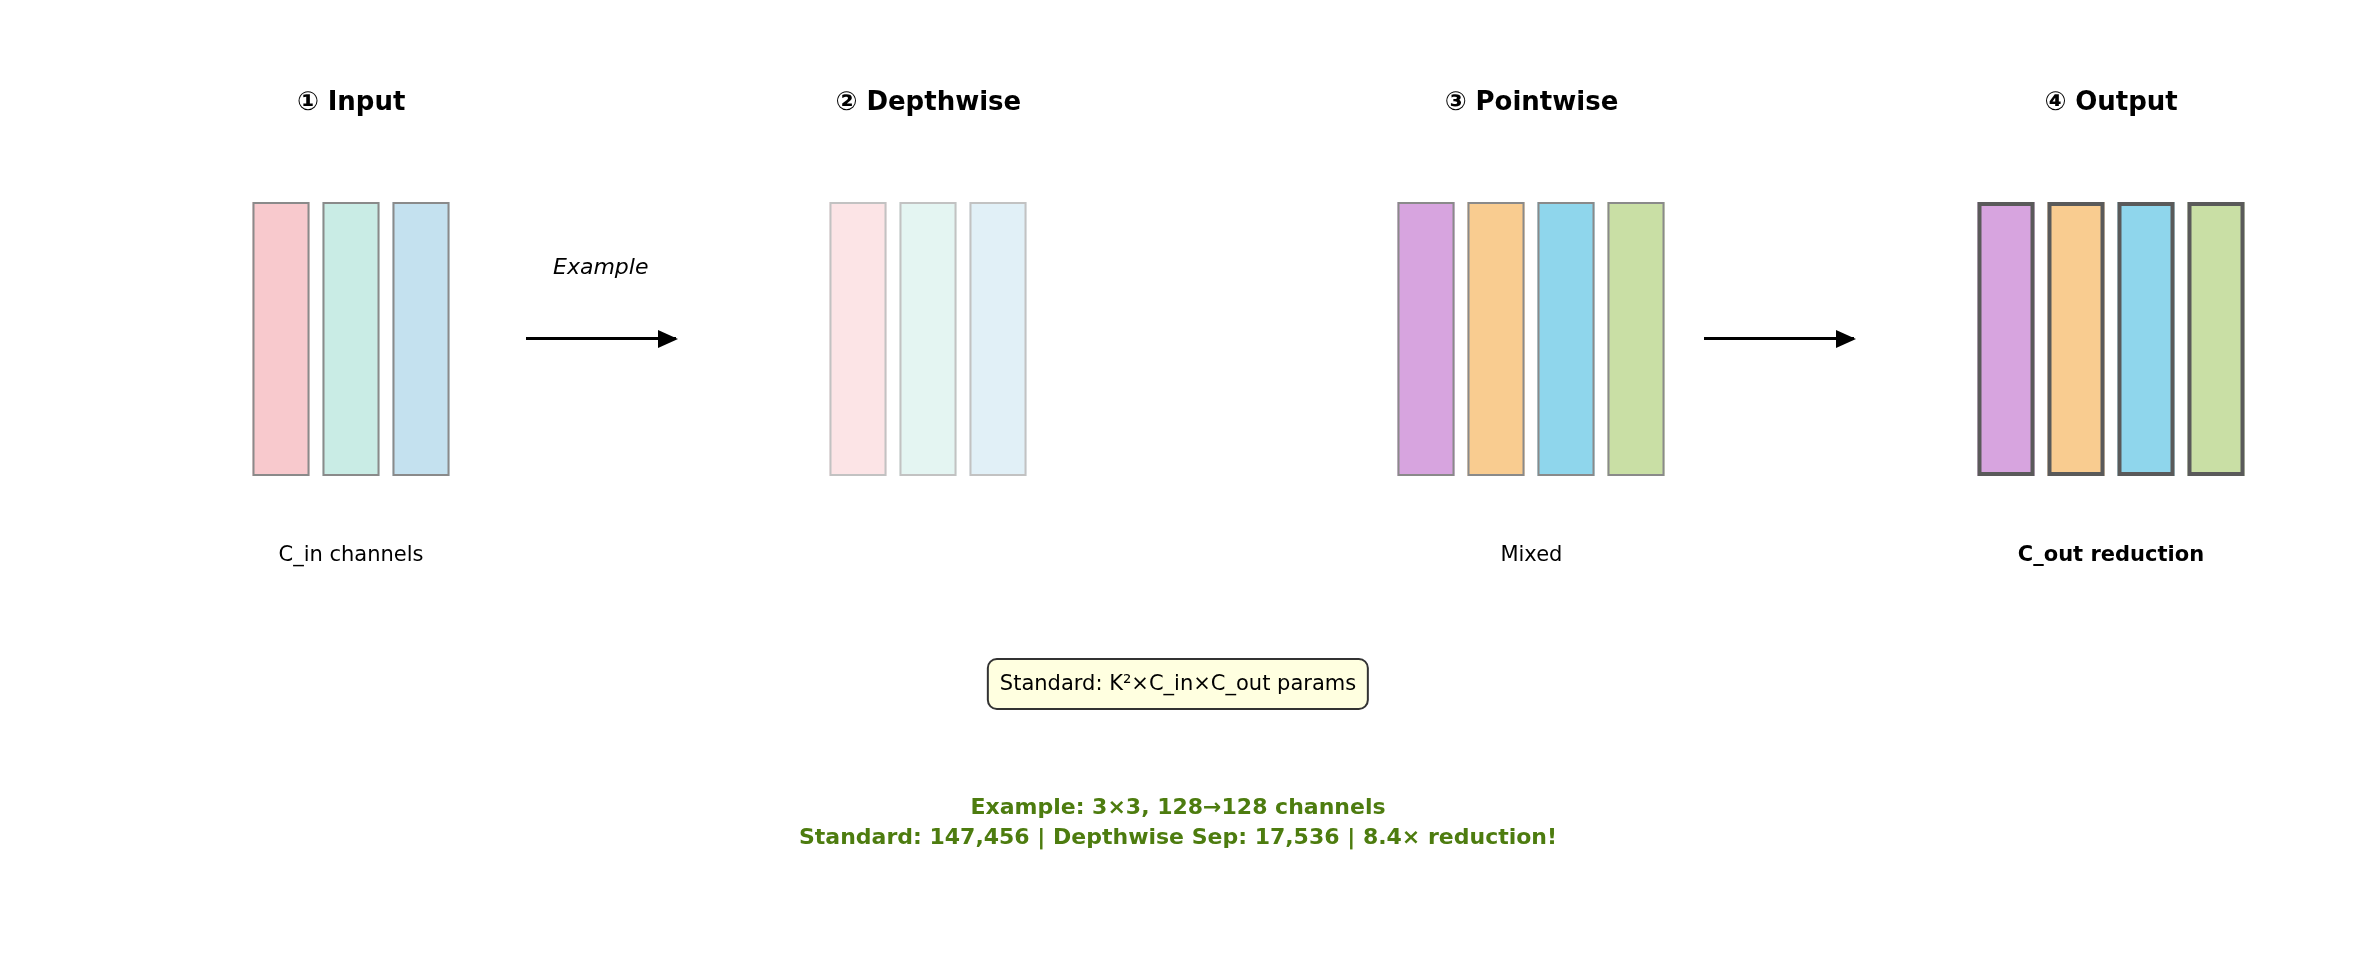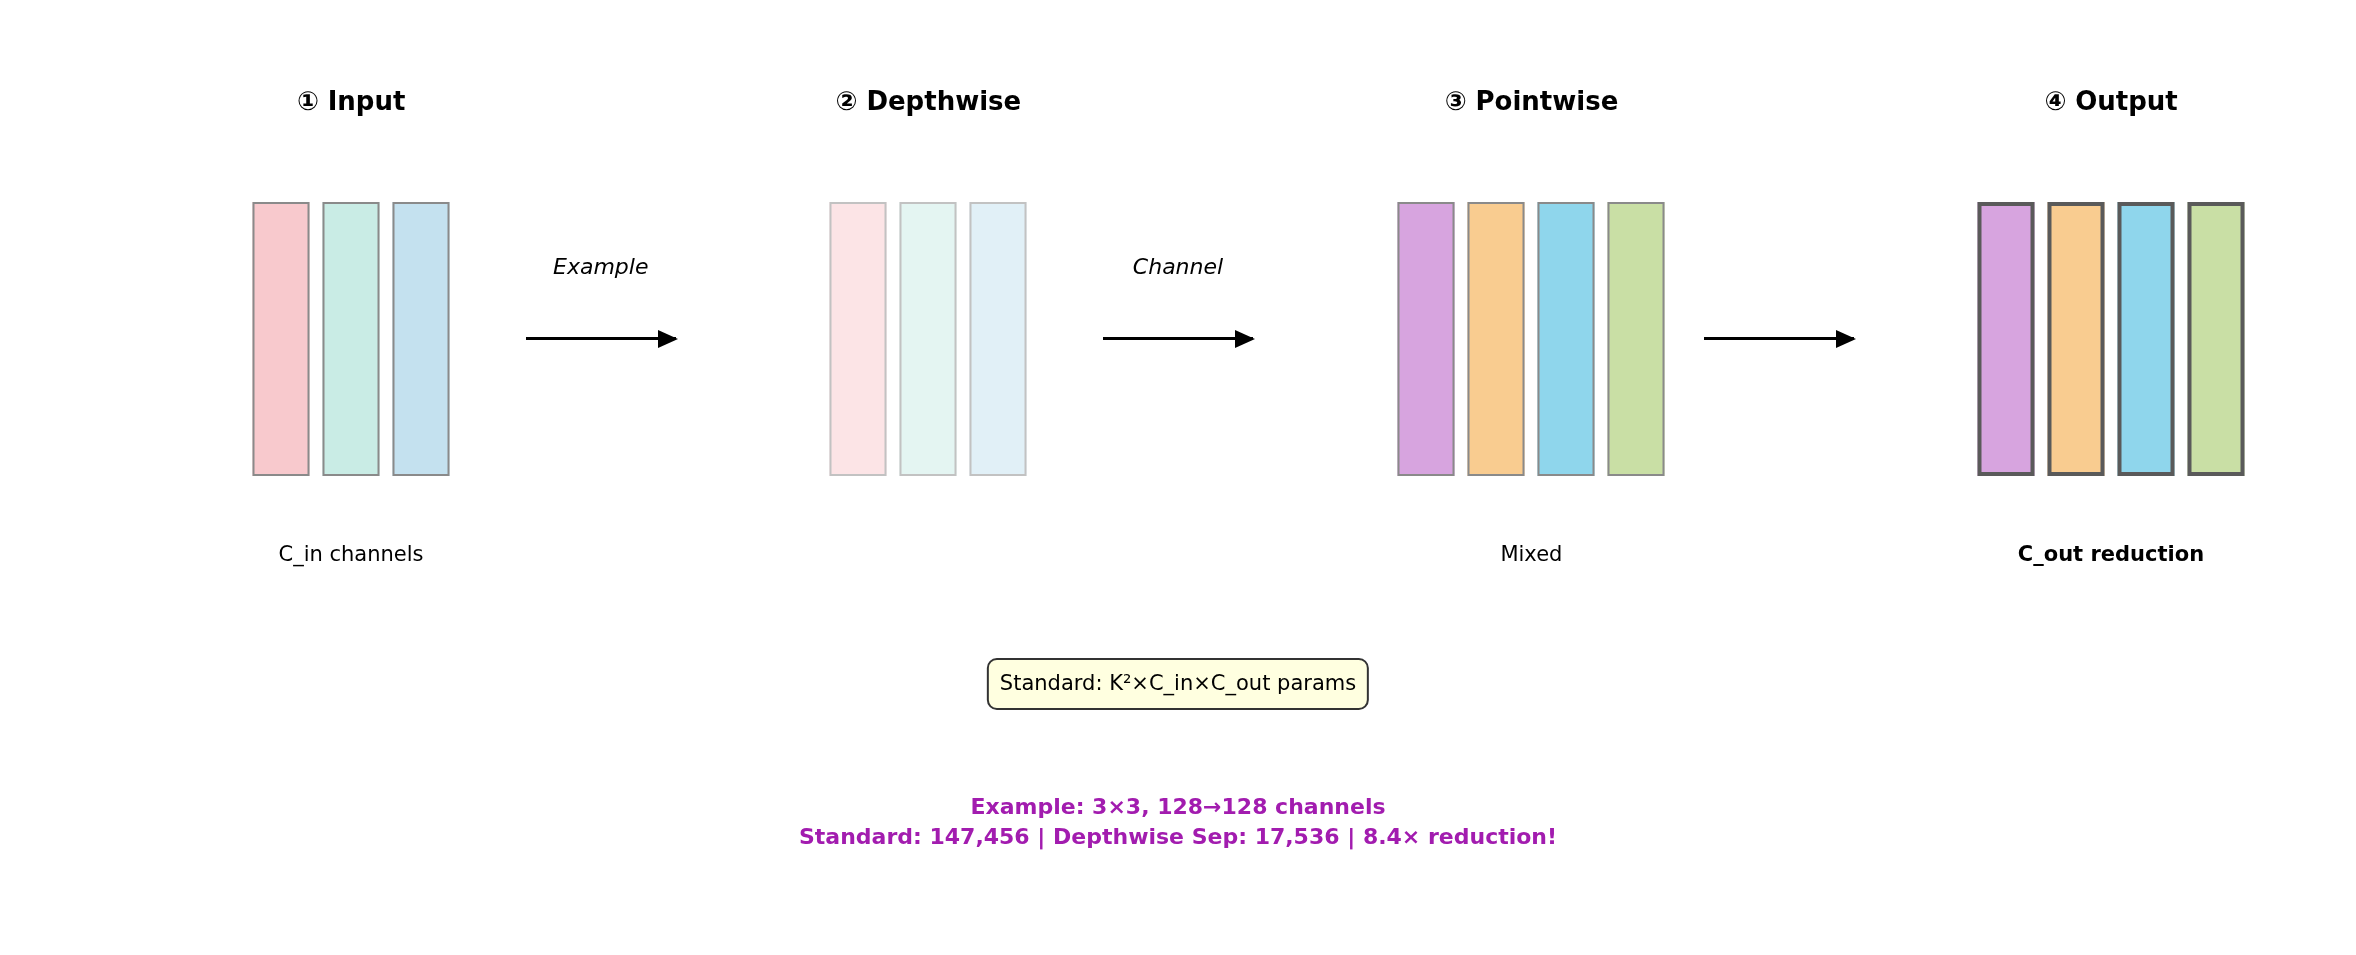--- a/index.html
+++ b/index.html
@@ -137,26 +137,20 @@
 
   <div class="stage" style="left:39.4%">
     <div class="stage-title">② Depthwise</div>
     <div class="bars">
         <div class="bar" style="background: rgb(252, 228, 230); border: 2px solid rgb(194, 194, 194);"></div>
         <div class="bar" style="background: rgb(228, 245, 242); border: 2px solid rgb(194, 194, 194);"></div>
         <div class="bar" style="background: rgb(225, 240, 247); border: 2px solid rgb(194, 194, 194);"></div>
       </div>
   </div>
 
-  <div class="arrow" style="left:50%">
-    <div class="arrow-label">Channel</div>
-    <div class="arrow-line">
-        <span class="arrow-head"></span>
-      </div>
-  </div>
 
   <div class="stage" style="left:65.0%">
     <div class="stage-title">③ Pointwise</div>
     <div class="bars">
         <div class="bar" style="background: rgb(215, 164, 223); border: 2px solid rgb(138, 138, 138);"></div>
         <div class="bar" style="background: rgb(249, 204, 144); border: 2px solid rgb(138, 138, 138);"></div>
         <div class="bar" style="background: rgb(143, 214, 236); border: 2px solid rgb(138, 138, 138);"></div>
         <div class="bar" style="background: rgb(201, 223, 165); border: 2px solid rgb(138, 138, 138);"></div>
       </div>
     <div class="stage-label">Mixed</div>
@@ -177,18 +171,18 @@
         <div class="bar" style="background: rgb(143, 214, 236); border: 4px solid rgb(90, 90, 90);"></div>
         <div class="bar" style="background: rgb(201, 223, 165); border: 4px solid rgb(90, 90, 90);"></div>
       </div>
     <div class="stage-label">C_out reduction</div>
   </div>
 
   <div class="formula-box" style="background: rgb(255, 255, 224);">
     <div>Standard: K²×C_in×C_out params</div>
   </div>
 
-  <div class="example" style="color: #a21caf;">
+  <div class="example" style="color: #4d7c0f;">
     <div>Example: 3×3, 128→128 channels</div>
     <div>Standard: 147,456 | Depthwise Sep: 17,536 | 8.4× reduction!</div>
   </div>
 
 </div>
 
 </body></html>

